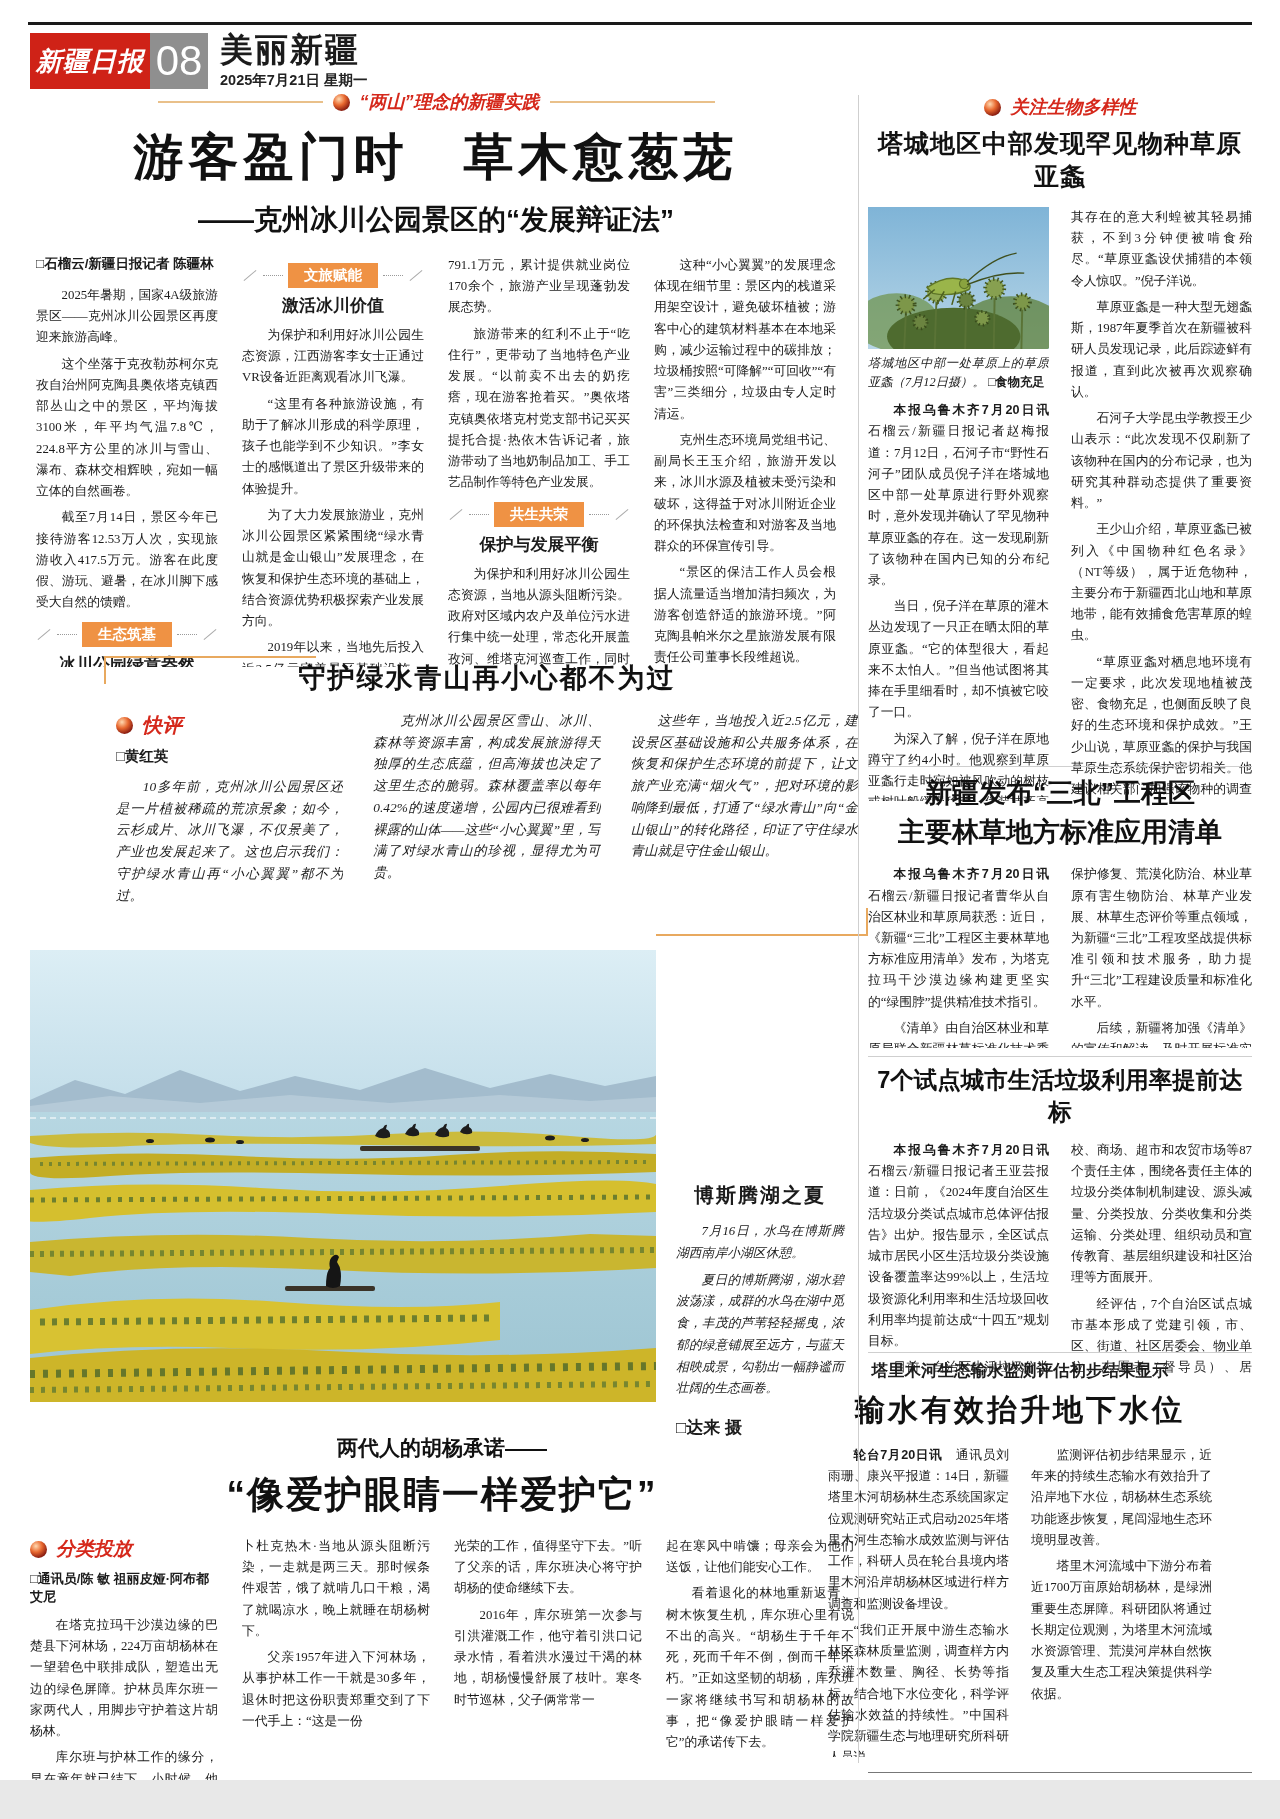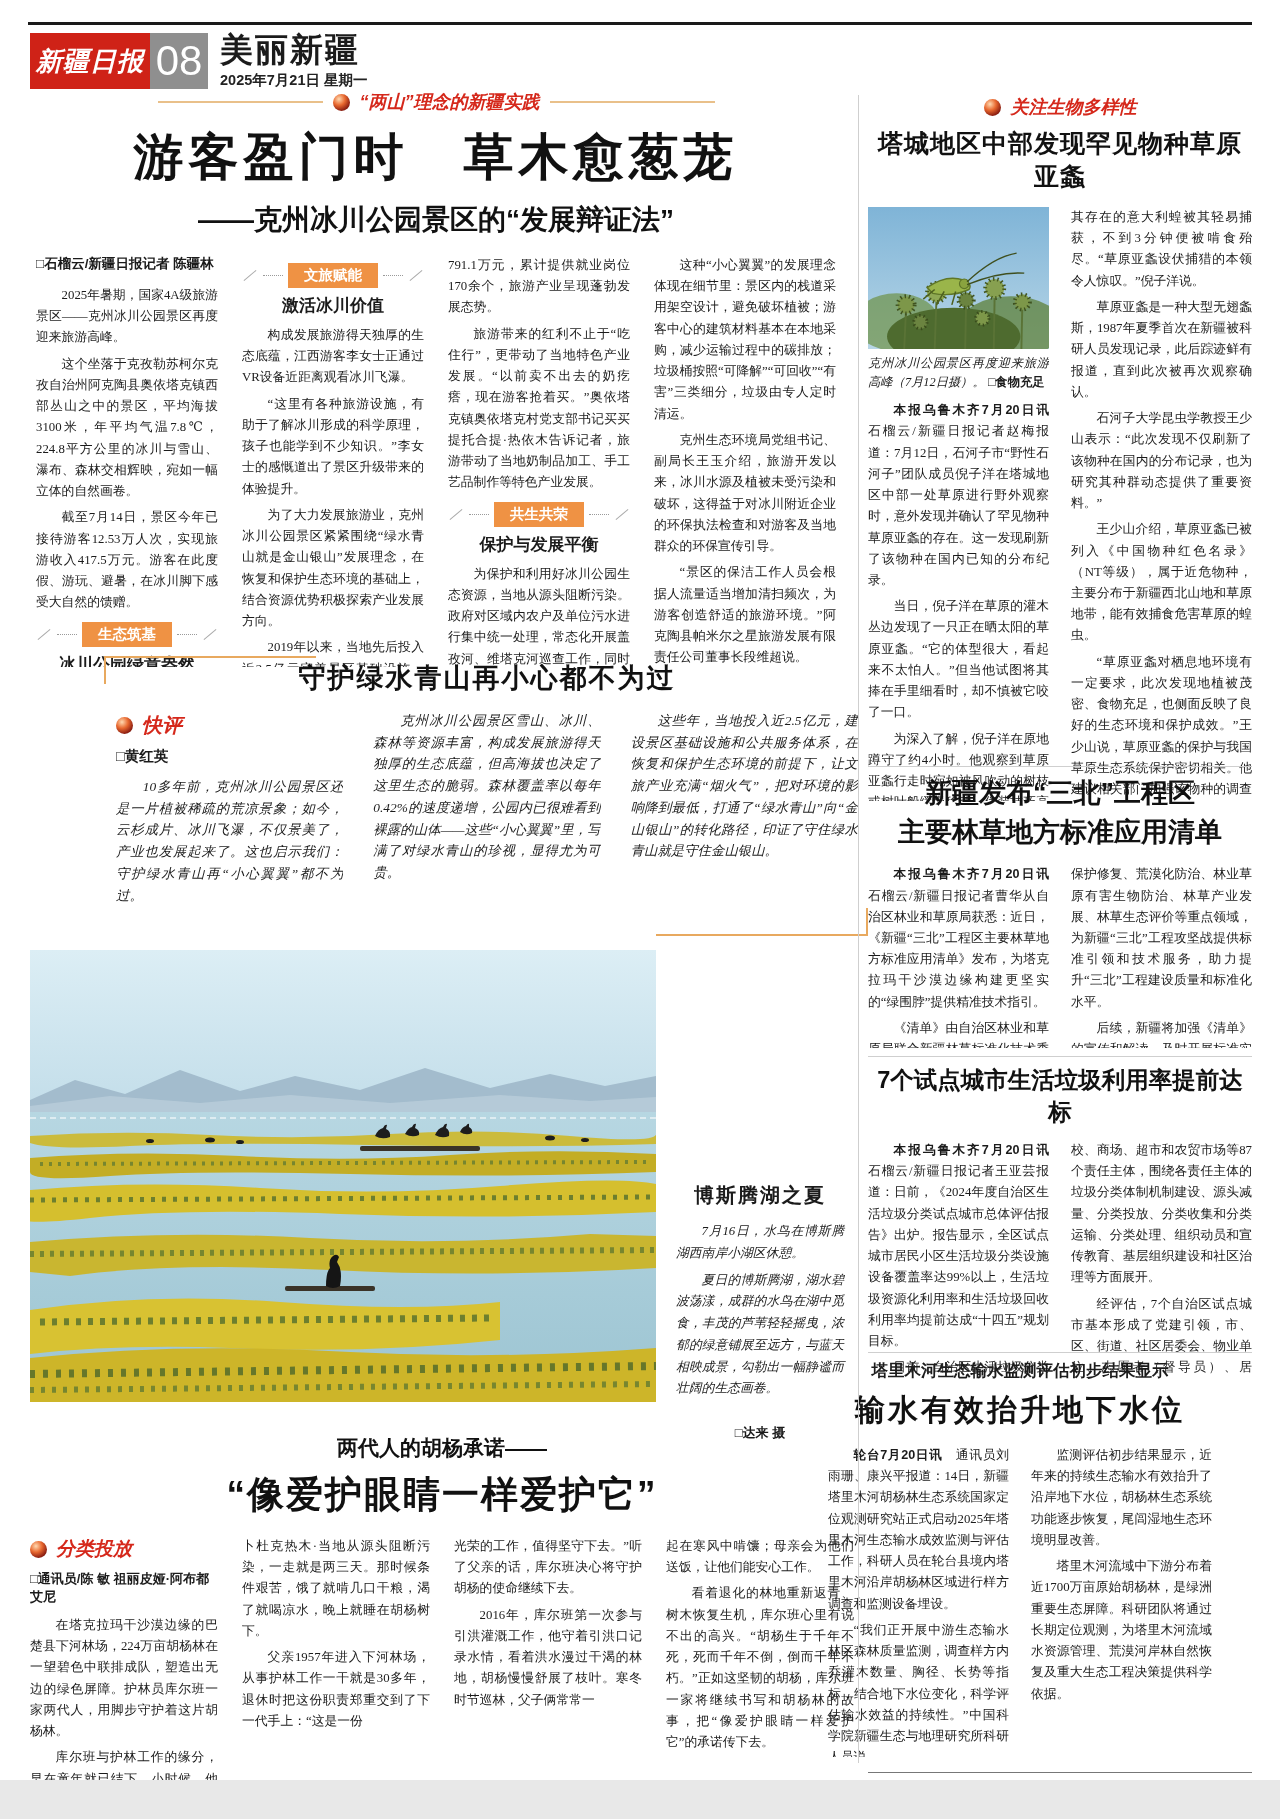--- a/index.html
+++ b/index.html
@@ -78,21 +78,21 @@
   .tarim-kicker{font-family:"Liberation Sans",sans-serif;font-weight:bold;font-size:16.5px;text-align:center;}
   .tarim-title{font-size:30px;letter-spacing:3px;margin-top:8px;}
   .tarim-cols{height:312px;margin-top:14px;gap:22px;}
 
   
   .lake-fig{position:absolute;left:30px;top:950px;width:626px;height:452px;}
   .lake-fig svg{display:block;width:100%;height:100%;}
   .lake-caption{position:absolute;left:676px;top:1182px;width:168px;}
   .lake-caption-title{font-family:"Liberation Sans",sans-serif;font-weight:900;font-size:20px;text-align:center;letter-spacing:2px;margin-bottom:12px;}
   .lake-caption .para{font-style:italic;font-size:12.8px;line-height:1.7;}
-  .lake-credit{font-family:"Liberation Sans",sans-serif;font-weight:bold;font-size:13px;text-align:center;margin-top:24px;}
+  .lake-credit{font-family:"Liberation Sans",sans-serif;font-weight:bold;font-size:17px;text-align:left;margin-top:16px;}
 
   
   .huyang{position:absolute;left:30px;top:1434px;width:824px;height:362px;}
   .huyang-kicker{font-family:"Liberation Sans",sans-serif;font-weight:bold;font-size:21px;text-align:center;color:#111;}
   .huyang-title{font-size:37px;letter-spacing:2px;margin-top:8px;}
   .huyang-cols{height:250px;margin-top:16px;gap:24px;}
   .persona-row{display:flex;align-items:center;gap:9px;margin:0 0 8px;}
   .persona-label{color:#d5281b;font-weight:bold;font-style:italic;font-family:"Liberation Sans",sans-serif;font-size:19px;}
   .huyang-byline{font-family:"Liberation Sans",sans-serif;font-weight:bold;font-size:13px;margin:0 0 9px;}
 
@@ -151,21 +151,21 @@
             <div class="tab-wrap">
               <div class="tab-row">
                 <span class="tab-diag"></span>
                 <span class="tab-dots"></span>
                 <span class="tab">文旅赋能</span>
                 <span class="tab-dots"></span>
                 <span class="tab-diag"></span>
               </div>
               <h3 class="tab-heading">激活冰川价值</h3>
             </div>
-            <p class="para">构成发展旅游得天独厚的生态底蕴，江西游客李女士正通过VR设备近距离观看冰川飞瀑。</p>
+            <p class="para">为保护和利用好冰川公园生态资源，江西游客李女士正通过VR设备近距离观看冰川飞瀑。</p>
             <p class="para">“这里有各种旅游设施，有助于了解冰川形成的科学原理，孩子也能学到不少知识。”李女士的感慨道出了景区升级带来的体验提升。</p>
             <p class="para">为了大力发展旅游业，克州冰川公园景区紧紧围绕“绿水青山就是金山银山”发展理念，在恢复和保护生态环境的基础上，结合资源优势积极探索产业发展方向。</p>
             <p class="para">2019年以来，当地先后投入近2.5亿元完善景区基础设施，提升服务质量，带动周边群众端上“旅游碗”，提供了30多个就业岗位。阿克陶县文化体育广播电视和旅游局旅游发展服务中心负责人吾尔古丽·艾麦提介绍。</p>
           </div>
         </div>
       <div class="col">
           <div>
             <p class="para cont">791.1万元，累计提供就业岗位170余个，旅游产业呈现蓬勃发展态势。</p>
             <p class="para">旅游带来的红利不止于“吃住行”，更带动了当地特色产业发展。“以前卖不出去的奶疙瘩，现在游客抢着买。”奥依塔克镇奥依塔克村党支部书记买买提托合提·热依木告诉记者，旅游带动了当地奶制品加工、手工艺品制作等特色产业发展。</p>
             <div class="tab-wrap">
@@ -230,21 +230,21 @@
             <g>
               <path d="M62 84 q20 -14 38 -8 q10 4 6 10 q-18 8 -38 4 z" fill="#9ab54a" stroke="#5f7628" stroke-width="1.5"></path>
               <circle cx="101" cy="80" r="5" fill="#8aa33f" stroke="#5f7628" stroke-width="1.2"></circle>
               <path d="M104 78 q28 -26 52 -30" stroke="#3f4f1e" stroke-width="1.4" fill="none"></path>
               <path d="M104 81 q34 -14 60 -12" stroke="#3f4f1e" stroke-width="1.4" fill="none"></path>
               <path d="M80 88 l-8 14 M92 88 l-4 14 M70 86 l-12 10" stroke="#4e601f" stroke-width="1.6" fill="none"></path>
             </g>
           </svg>
         </figure>
         <p class="figcap">
-          <span>克州冰川公园景区再度迎来旅游高峰（7月12日摄）。</span>
+          <span>塔城地区中部一处草原上的草原亚螽（7月12日摄）。</span>
           <span class="credit">□食物充足</span>
         </p>
         <div>
             <p class="para"><b class="lead">本报乌鲁木齐7月20日讯　</b>石榴云/新疆日报记者赵梅报道：7月12日，石河子市“野性石河子”团队成员倪子洋在塔城地区中部一处草原进行野外观察时，意外发现并确认了罕见物种草原亚螽的存在。这一发现刷新了该物种在国内已知的分布纪录。</p>
             <p class="para">当日，倪子洋在草原的灌木丛边发现了一只正在晒太阳的草原亚螽。“它的体型很大，看起来不太怕人。”但当他试图将其捧在手里细看时，却不慎被它咬了一口。</p>
             <p class="para">为深入了解，倪子洋在原地蹲守了约4小时。他观察到草原亚螽行走时宛如被风吹动的树枝或树叶般缓慢移动，伪装技巧高超。一只未察觉</p>
           </div>
       </div>
       <div class="col">
           <div>

